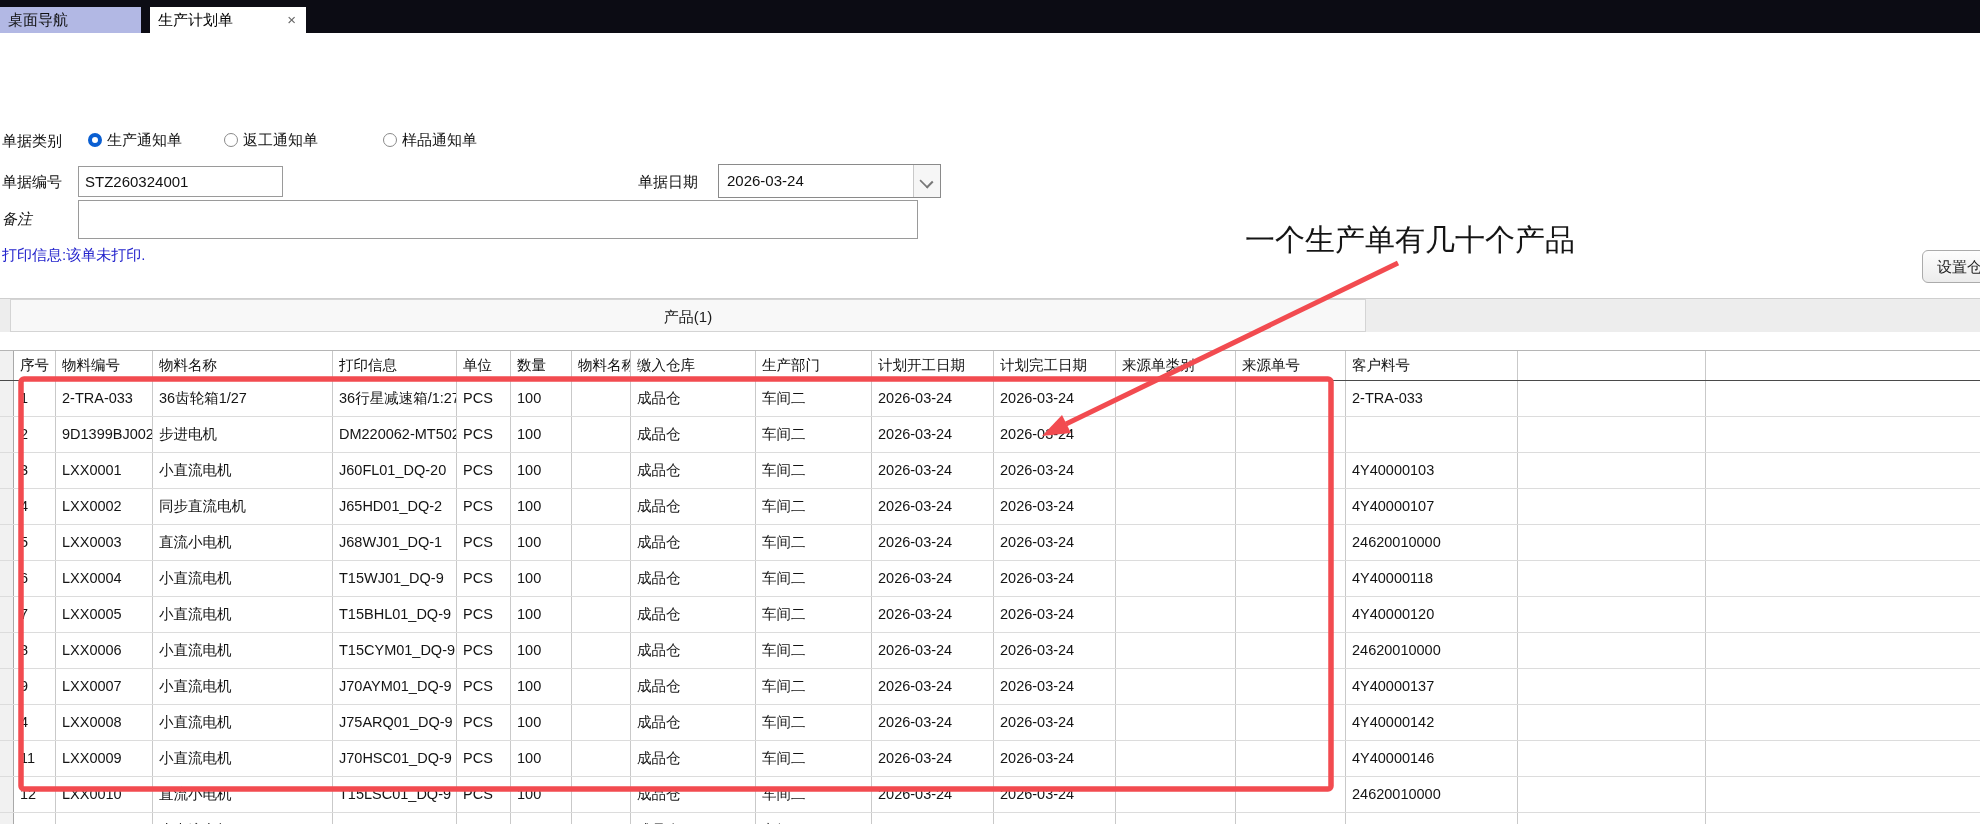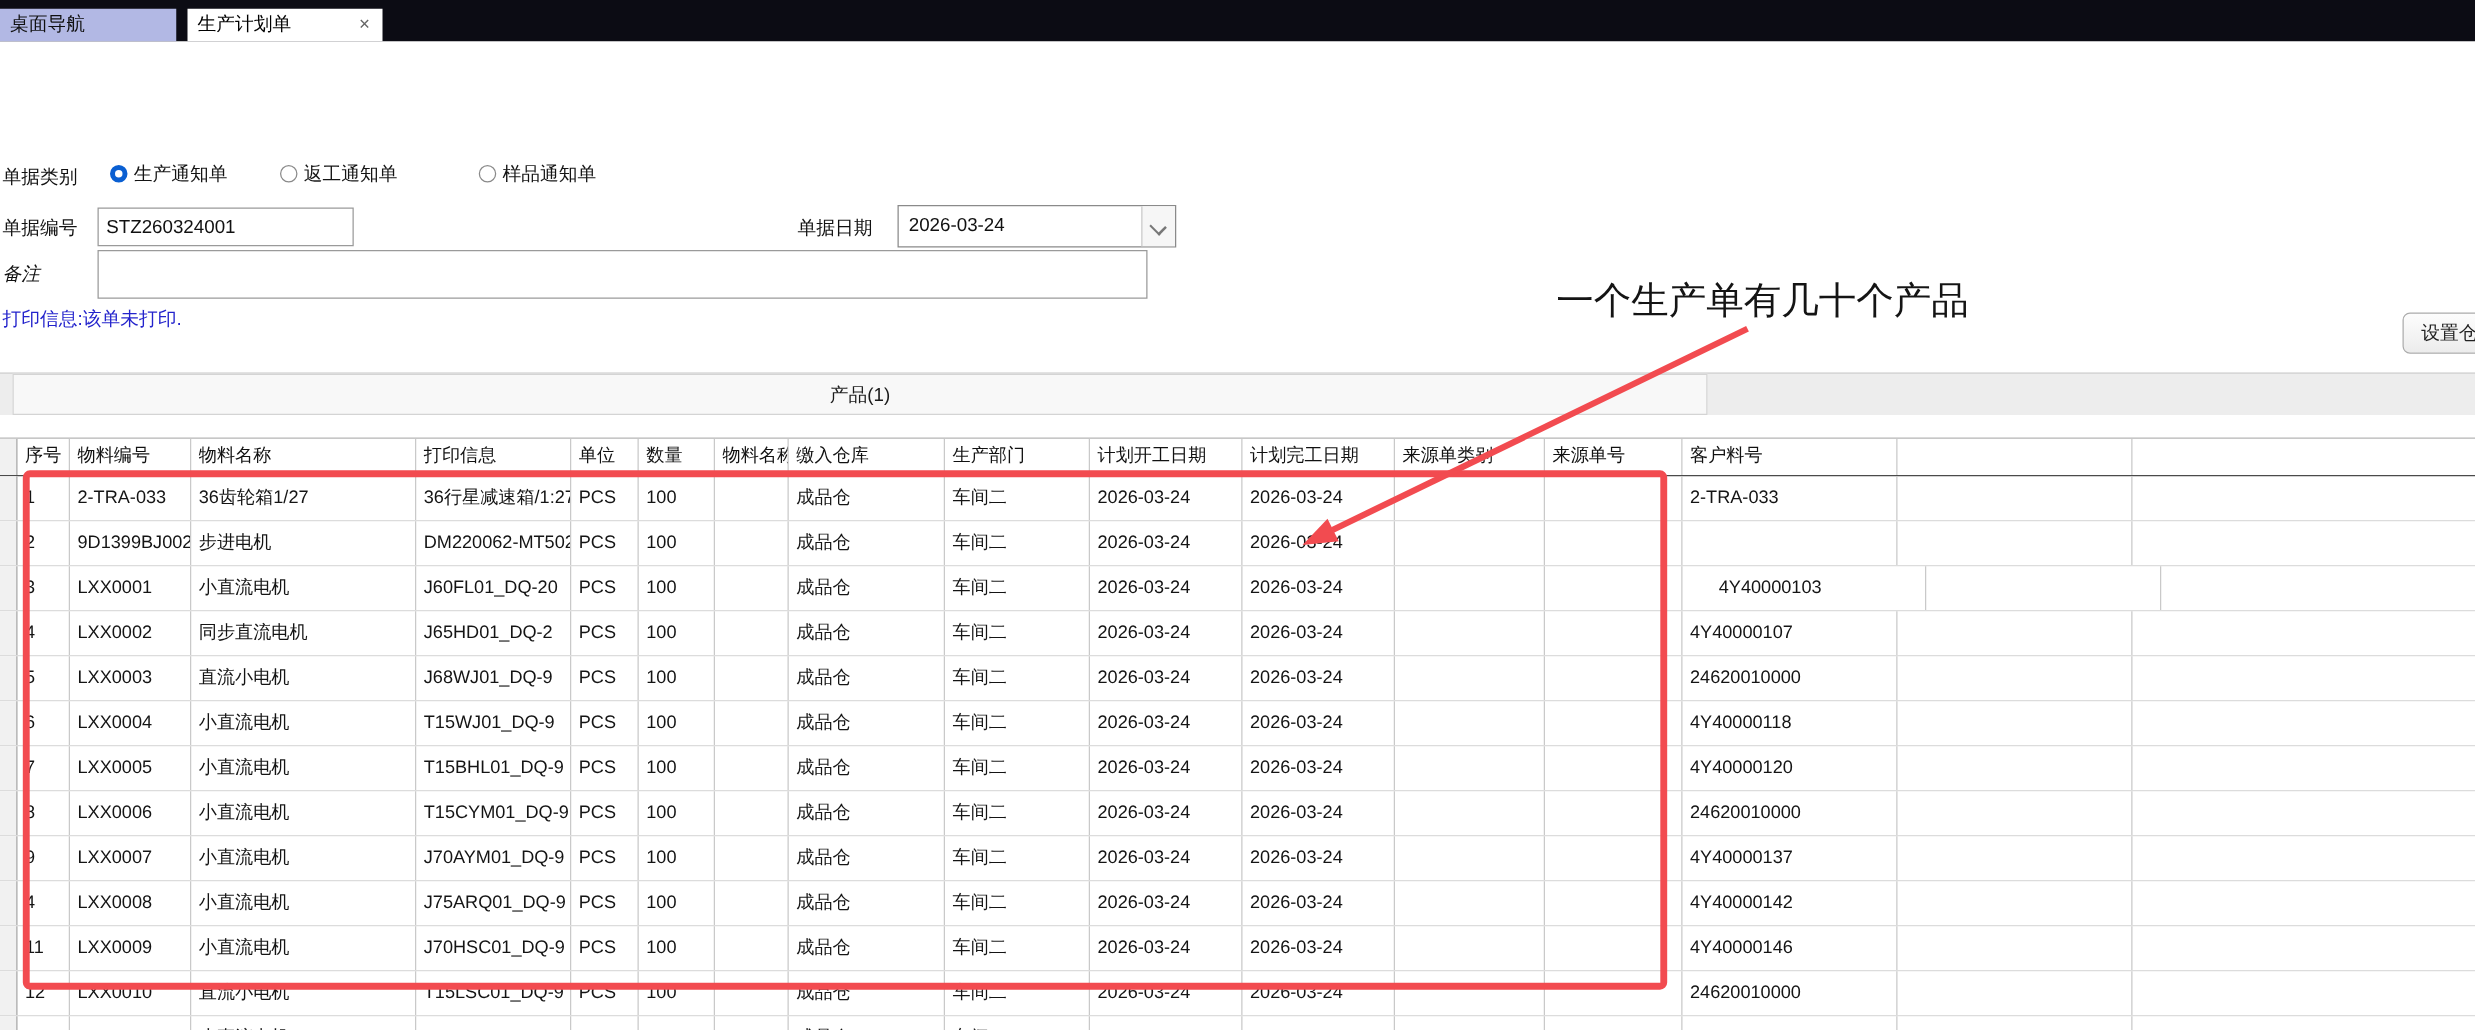--- a/index.html
+++ b/index.html
@@ -165,21 +165,21 @@
         <div class="t-cell" style="width: 124px;">J60FL01_DQ-20</div>
         <div class="t-cell" style="width: 54px;">PCS</div>
         <div class="t-cell" style="width: 61px;">100</div>
         <div class="t-cell" style="width: 59px;"></div>
         <div class="t-cell" style="width: 125px;">成品仓</div>
         <div class="t-cell" style="width: 116px;">车间二</div>
         <div class="t-cell" style="width: 122px;">2026-03-24</div>
         <div class="t-cell" style="width: 122px;">2026-03-24</div>
         <div class="t-cell" style="width: 120px;"></div>
         <div class="t-cell" style="width: 110px;"></div>
-        <div class="t-cell" style="width: 172px; margin-left: 23px;">4Y40000103</div>
+        <div class="t-cell" style="width: 172px;">4Y40000103</div>
         <div class="t-cell" style="width: 188px;"></div>
         <div class="t-cell no-r" style="width: 274px;"></div>
       </div>
       <div class="t-row">
         <div class="t-cell t-sel" style="width: 14px;"></div>
         <div class="t-cell" style="width: 42px;">4</div>
         <div class="t-cell" style="width: 97px;">LXX0002</div>
         <div class="t-cell" style="width: 180px;">同步直流电机</div>
         <div class="t-cell" style="width: 124px;">J65HD01_DQ-2</div>
         <div class="t-cell" style="width: 54px;">PCS</div>
@@ -193,21 +193,21 @@
         <div class="t-cell" style="width: 110px;"></div>
         <div class="t-cell" style="width: 172px;">4Y40000107</div>
         <div class="t-cell" style="width: 188px;"></div>
         <div class="t-cell no-r" style="width: 274px;"></div>
       </div>
       <div class="t-row">
         <div class="t-cell t-sel" style="width: 14px;"></div>
         <div class="t-cell" style="width: 42px;">5</div>
         <div class="t-cell" style="width: 97px;">LXX0003</div>
         <div class="t-cell" style="width: 180px;">直流小电机</div>
-        <div class="t-cell" style="width: 124px;">J68WJ01_DQ-9</div>
+        <div class="t-cell" style="width: 124px;">J68WJ01_DQ-1</div>
         <div class="t-cell" style="width: 54px;">PCS</div>
         <div class="t-cell" style="width: 61px;">100</div>
         <div class="t-cell" style="width: 59px;"></div>
         <div class="t-cell" style="width: 125px;">成品仓</div>
         <div class="t-cell" style="width: 116px;">车间二</div>
         <div class="t-cell" style="width: 122px;">2026-03-24</div>
         <div class="t-cell" style="width: 122px;">2026-03-24</div>
         <div class="t-cell" style="width: 120px;"></div>
         <div class="t-cell" style="width: 110px;"></div>
         <div class="t-cell" style="width: 172px;">24620010000</div>

